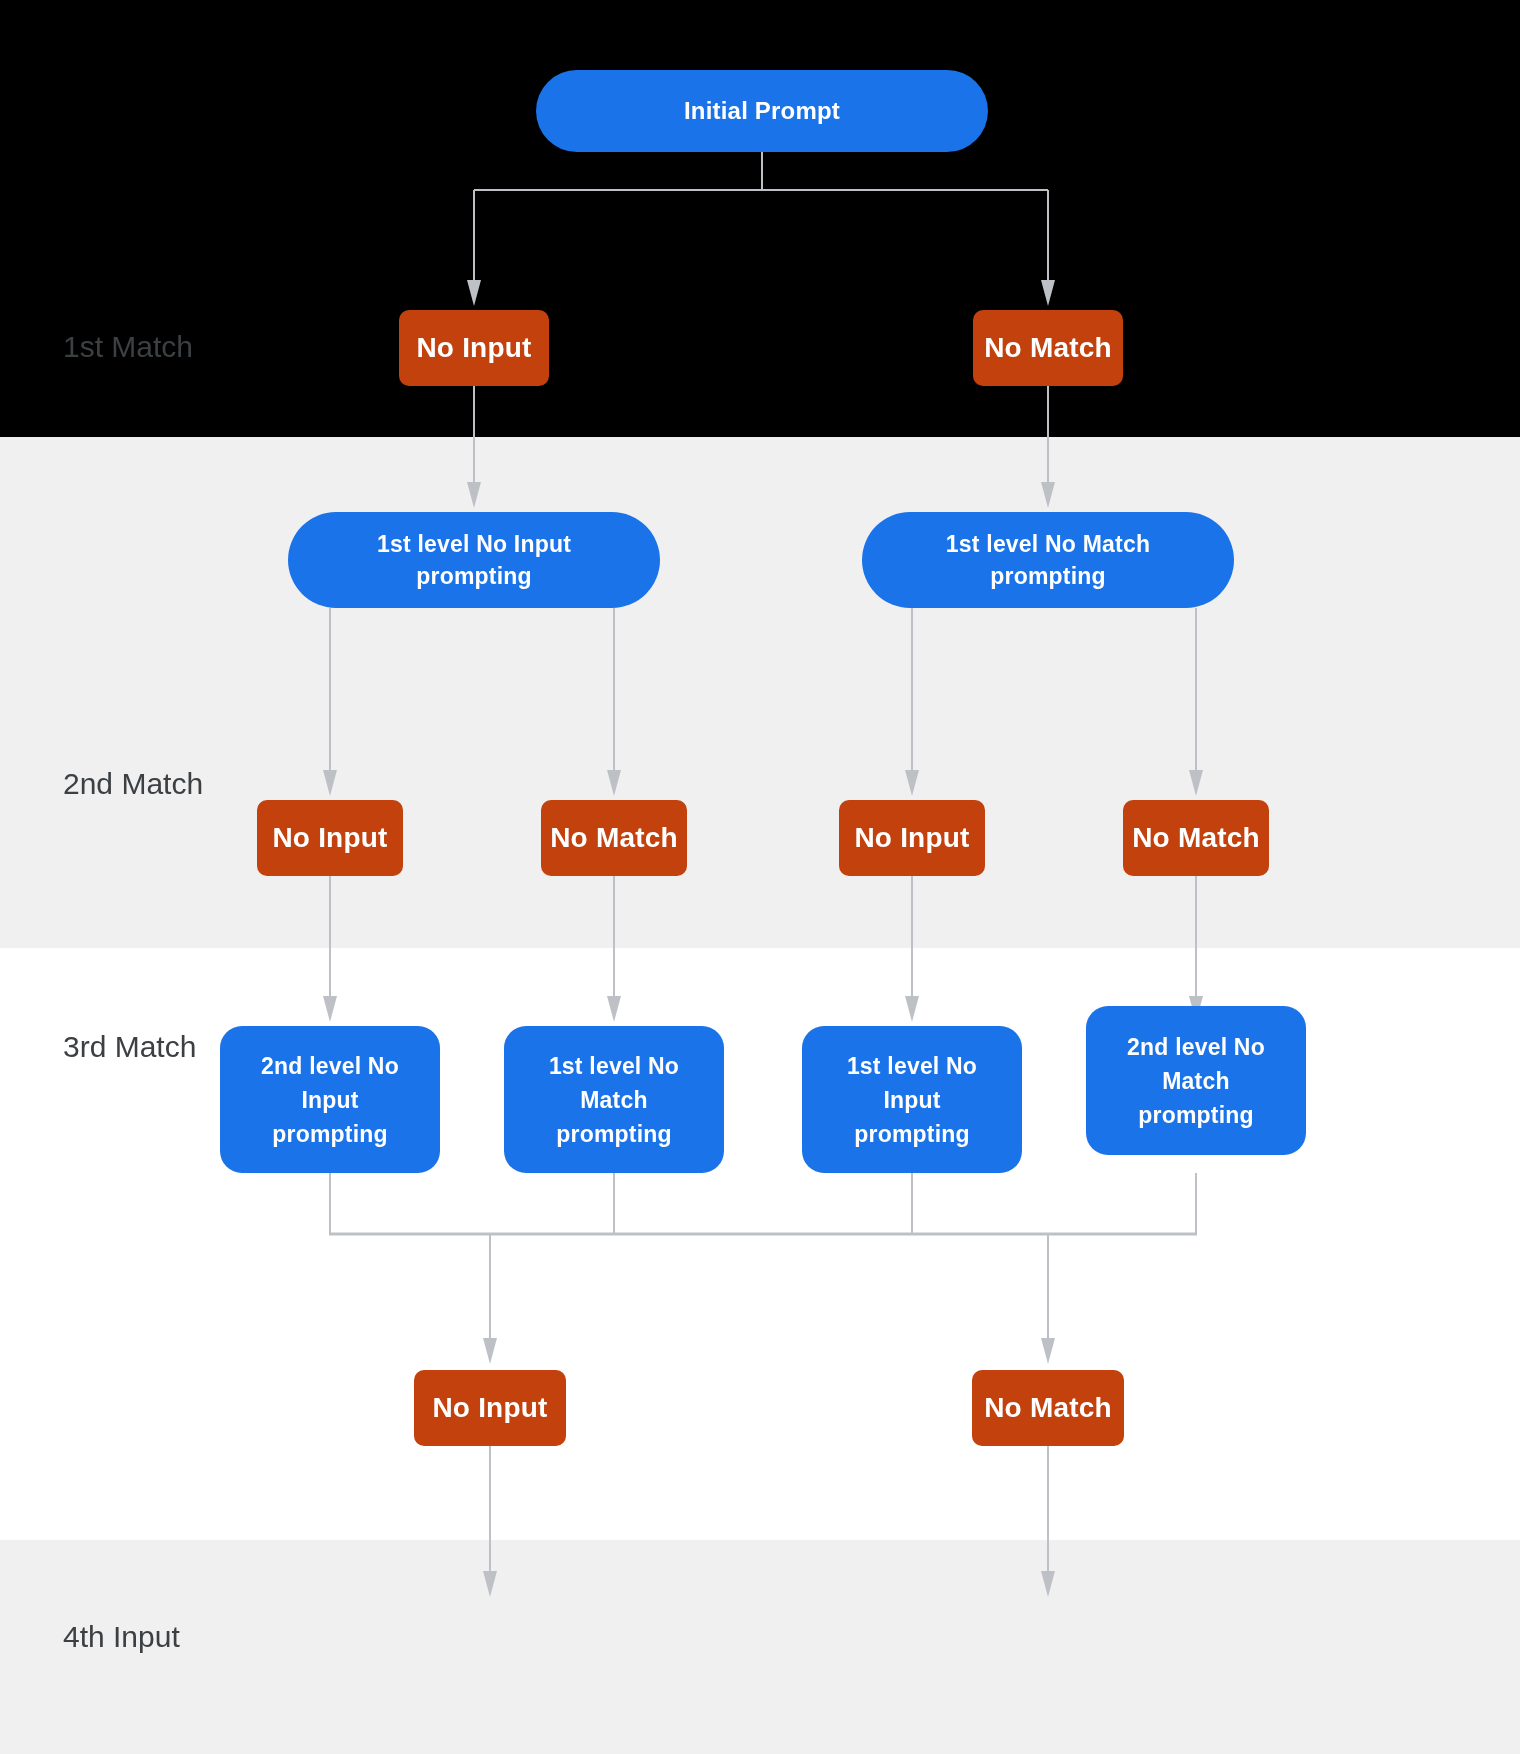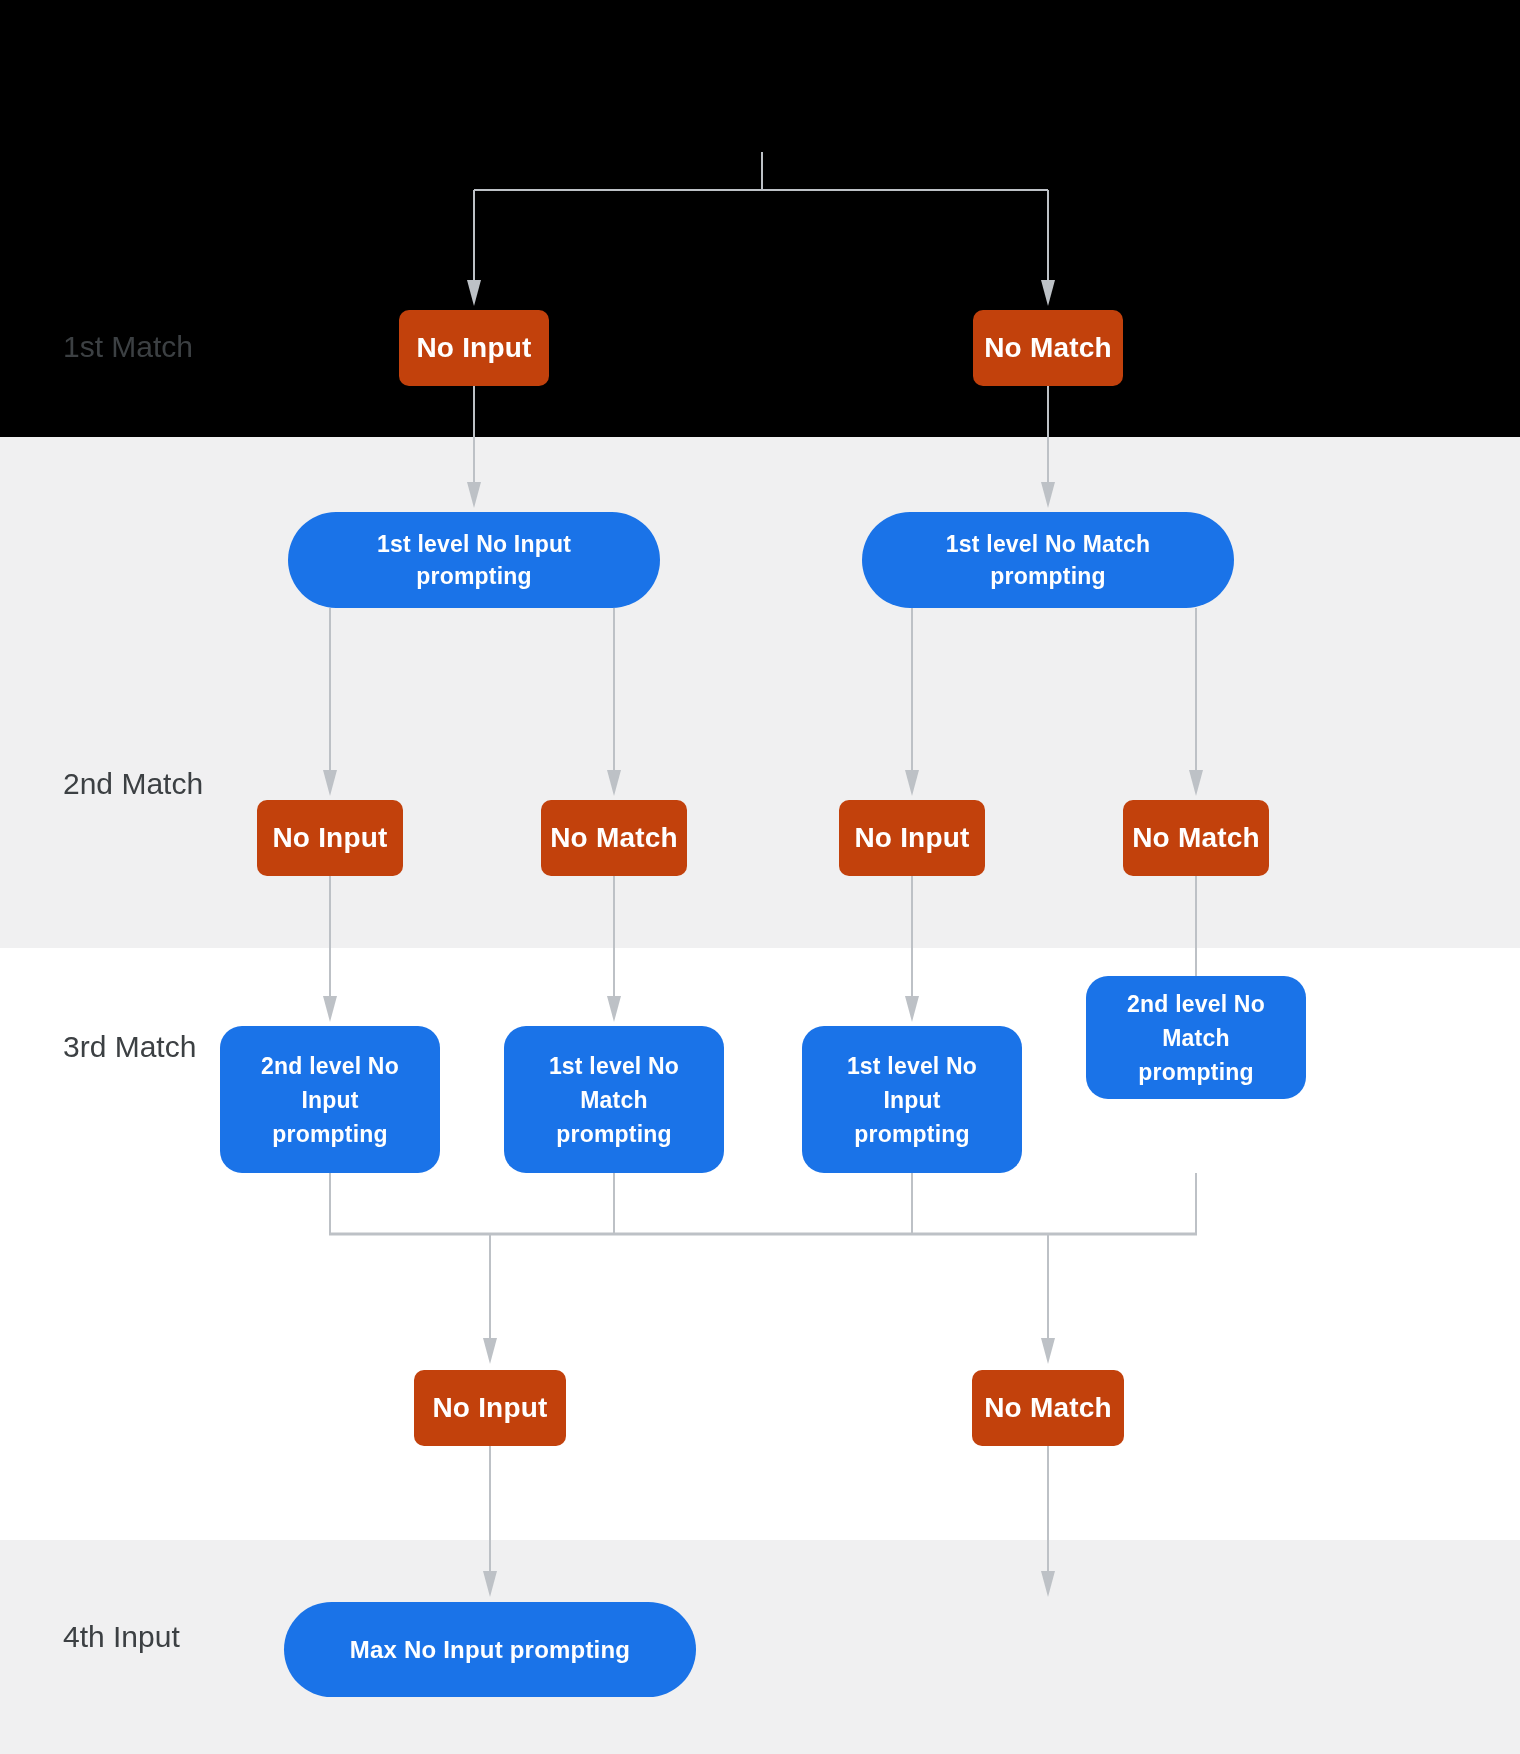--- a/index.html
+++ b/index.html
@@ -111,34 +111,34 @@
       <path d="M1048,1446 V1572"></path>
       <polygon points="1041,1571 1055,1571 1048,1597"></polygon>
     </g>
   </svg>
 
   <div class="turn-label" style="top:330px">1st Match</div>
   <div class="turn-label" style="top:767px">2nd Match</div>
   <div class="turn-label" style="top:1030px">3rd Match</div>
   <div class="turn-label" style="top:1620px">4th Input</div>
 
+  <div class="node prompt top-pill" style="left:536px; top:70px; width:452px; height:82px">Initial Prompt</div>
   <div class="node event" style="left:399px; top:310px; width:150px; height:76px">No Input</div>
   <div class="node event" style="left:973px; top:310px; width:150px; height:76px">No Match</div>
 
   <div class="node prompt prompt-wide" style="left:288px; top:512px; width:372px; height:96px">1st level No Input prompting</div>
   <div class="node prompt prompt-wide" style="left:862px; top:512px; width:372px; height:96px">1st level No Match prompting</div>
 
   <div class="node event" style="left:257px; top:800px; width:146px; height:76px">No Input</div>
   <div class="node event" style="left:541px; top:800px; width:146px; height:76px">No Match</div>
   <div class="node event" style="left:839px; top:800px; width:146px; height:76px">No Input</div>
   <div class="node event" style="left:1123px; top:800px; width:146px; height:76px">No Match</div>
 
   <div class="node prompt prompt-tall" style="left:220px; top:1026px; width:220px; height:147px">2nd level No Input prompting</div>
   <div class="node prompt prompt-tall" style="left:504px; top:1026px; width:220px; height:147px">1st level No Match prompting</div>
   <div class="node prompt prompt-tall" style="left:802px; top:1026px; width:220px; height:147px">1st level No Input prompting</div>
-  <div class="node prompt prompt-tall" style="left:1086px; top:976px; width:220px; height:123px">2nd level No Match prompting</div>
+  <div class="node prompt prompt-tall" style="left:1086px; top:1006px; width:220px; height:149px">2nd level No Match prompting</div>
 
   <div class="node event" style="left:414px; top:1370px; width:152px; height:76px">No Input</div>
   <div class="node event" style="left:972px; top:1370px; width:152px; height:76px">No Match</div>
 
-  <div class="node prompt pill" style="left:284px; top:1602px; width:412px; height:95px">Max No Input prompting</div>
 
 </div>
 
 </body></html>

